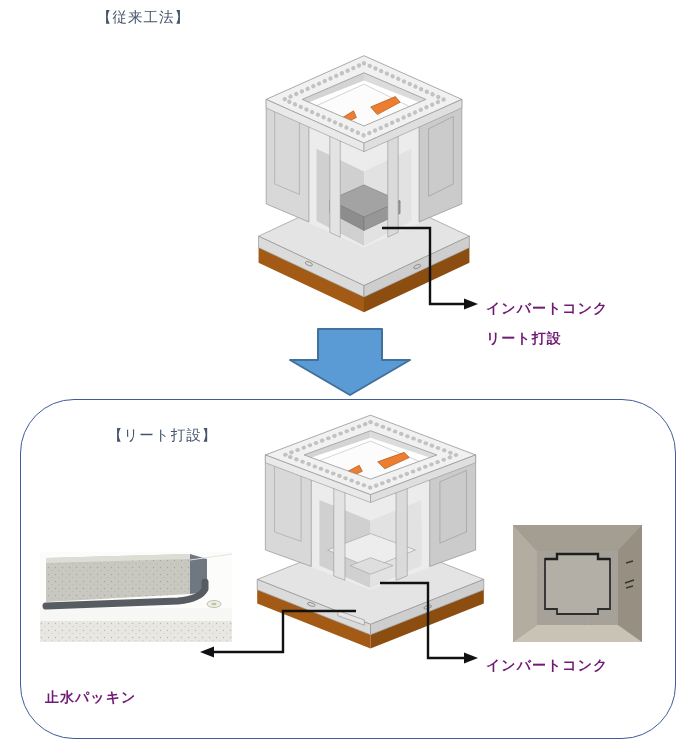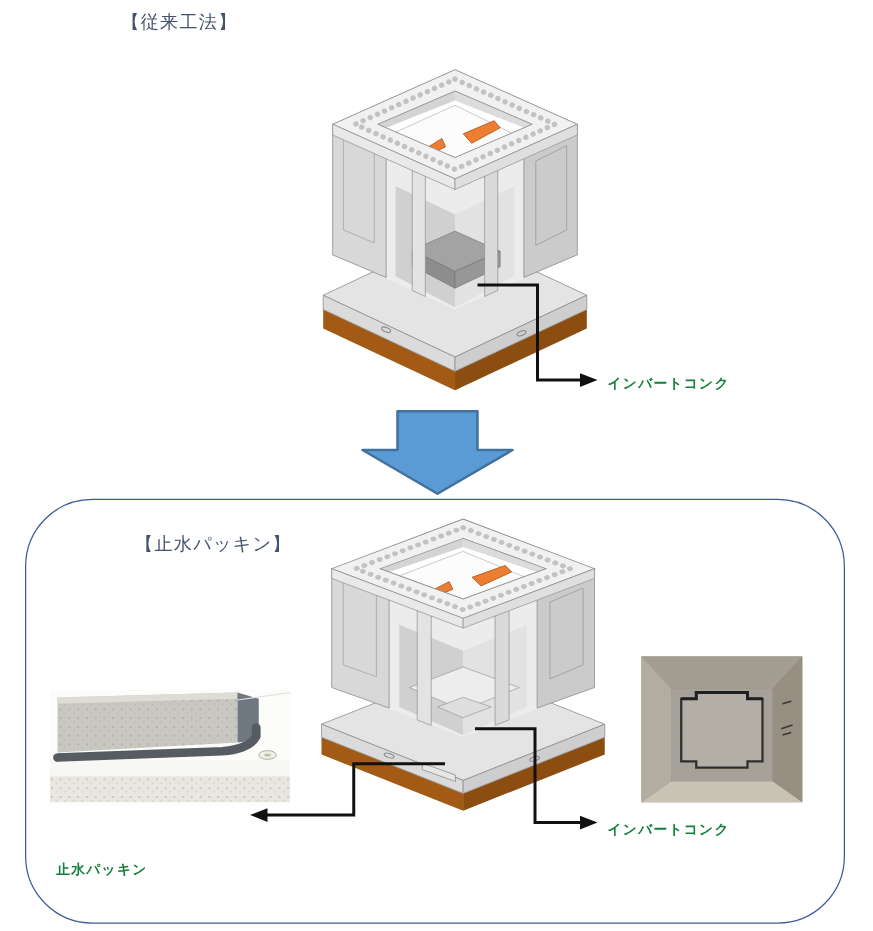--- a/index.html
+++ b/index.html
@@ -1,24 +1,24 @@
 <!DOCTYPE html>
 <html><head>
 <meta charset="utf-8">
 <style>
   html,body{margin:0;padding:0;background:#ffffff;}
   .canvas{
     position:relative;width:698px;height:745px;background:#ffffff;overflow:hidden;
-    font-family:Liberation Mono, monospace;
+    font-family:Liberation Sans, sans-serif;
   }
   .label{
     position:absolute;font-size:14.5px;letter-spacing:1px;color:#44546A;white-space:nowrap;
   }
   .annot{
-    position:absolute;font-weight:bold;font-size:11px;color:#15803d;
+    position:absolute;font-weight:bold;font-size:14px;color:#701a75;
     letter-spacing:1px;line-height:30px;white-space:nowrap;
   }
   .annot-single{line-height:20px;margin-top:31px;}
   .panel{
     position:absolute;left:20px;top:399px;width:654px;height:338px;
     border:1.6px solid #3E5C9A;border-radius:54px;background:transparent;
   }
   .fig,.photo,.overlay,.block-arrow{position:absolute;}
   .overlay{left:0;top:0;pointer-events:none;}
 </style>
@@ -90,21 +90,21 @@
     </g>
     <use href="#fig-upper"></use>
   </svg>
 
   <svg class="block-arrow" style="left:288px;top:327px" width="124" height="70" viewBox="0 0 124 70">
     <polygon points="30,2 94,2 94,33 122,33 62,68 2,33 30,33" fill="#5B9BD5" stroke="#41719C" stroke-width="2" stroke-linejoin="round"></polygon>
   </svg>
 
   <div class="panel"></div>
 
-  <div class="label" style="left:108px;top:426px">【止水パッキン】</div>
+  <div class="label" style="left:108px;top:426px">【リート打設】</div>
 
   <svg class="fig" style="left:248px;top:410px" width="245" height="242" viewBox="0 0 240 280" preserveAspectRatio="none">
     <use href="#fig-lower"></use>
     <g>
       <polygon points="78,162 120,143 164,162 120,183" fill="#EDEDED" stroke="#9a9a9a" stroke-width="0.6"></polygon>
       <polygon points="100,180 120,171 142,180 120,190" fill="#DEDEDE" stroke="#9a9a9a" stroke-width="0.6"></polygon>
       <polygon points="88,232 114,243 114,249 88,238" fill="#E6E6E6" stroke="#8F8F8F" stroke-width="0.7"></polygon>
     </g>
     <use href="#fig-upper"></use>
   </svg>
@@ -149,20 +149,21 @@
     </g>
     <g fill="#111111" stroke="none">
       <polygon points="464,298.5 478,304 464,309.5"></polygon>
       <polygon points="214,646.5 200,652 214,657.5"></polygon>
       <polygon points="464,652.5 478,658 464,663.5"></polygon>
     </g>
   </svg>
 
   <div class="annot" style="left:486px;top:293px">
     <span style="display:block">インバートコンク</span>
+    <span style="display:block">リート打設</span>
   </div>
 
   <div class="annot annot-single" style="left:45px;top:656px">止水パッキン</div>
 
   <div class="annot" style="left:486px;top:650px">
     <span style="display:block">インバートコンク</span>
   </div>
 
 </div>
 

